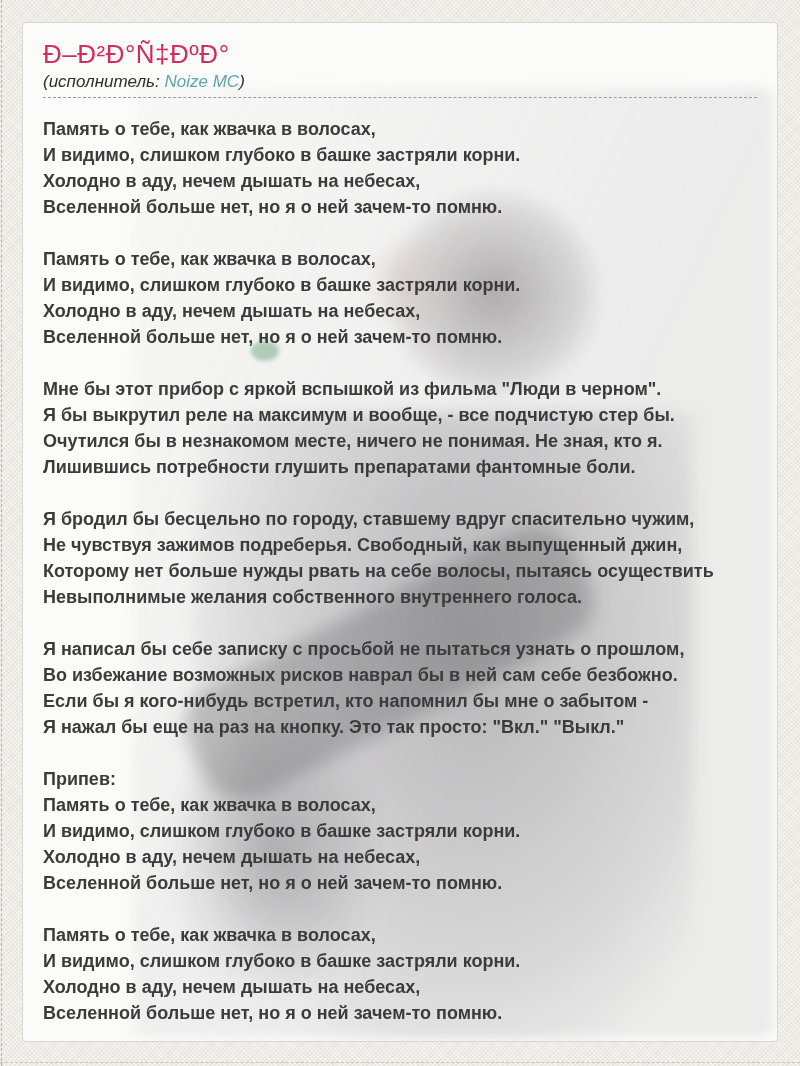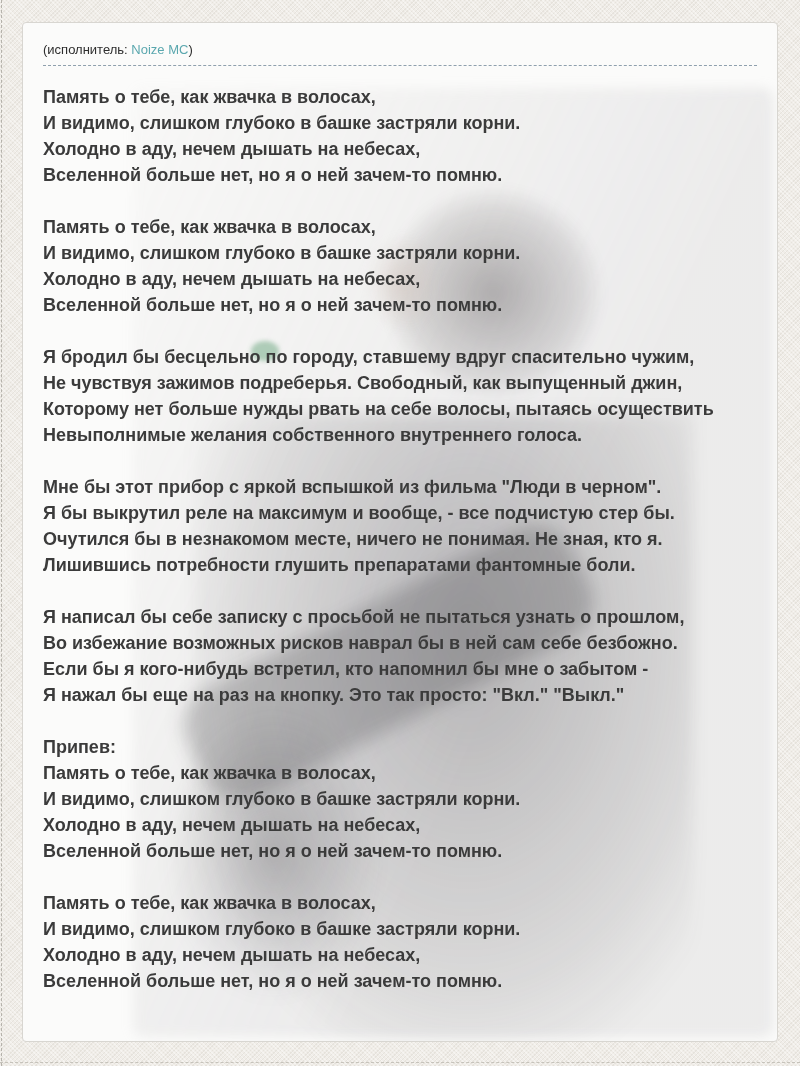--- a/index.html
+++ b/index.html
@@ -57,23 +57,24 @@
     filter:blur(8px);}
   .ph-mic{left:228px;top:318px;width:28px;height:20px;
     background:rgba(105,165,125,0.5);border-radius:50%;filter:blur(2px);}
 
   .card-inner{position:relative;z-index:1;padding:15px 20px 0 20px;}
   h1.song-title{
     margin:0;font-size:26px;line-height:32px;font-weight:400;
     color:var(--c-title);letter-spacing:0.5px;
   }
   .artist-line{
-    font-size:13px;line-height:21px;color:#2e2e2e;
+    font-size:17px;line-height:21px;color:#2e2e2e;
     padding:1px 0 5px 0;
     border-bottom:1px dashed var(--c-divider);
+    font-style:italic;
   }
   .artist-line a{
     color:var(--c-link);text-decoration:none;cursor:pointer;
   }
   .lyrics{
     padding-top:18px;
     font-size:18px;line-height:26px;color:var(--c-text);font-weight:bold;
   }
   .lyrics p{margin:0 0 26px 0;}
 </style>
@@ -87,29 +88,30 @@
     <span class="ph-wash"></span>
     <span class="ph-body"></span>
     <span class="ph-hood"></span>
     <span class="ph-face"></span>
     <span class="ph-guitar"></span>
     <span class="ph-lowleft"></span>
     <span class="ph-mic"></span>
   </div>
 
   <div class="card-inner">
+    <h1 class="song-title">Ð–Ð²Ð°Ñ‡ÐºÐ°</h1>
     <div class="artist-line">
       <span>(исполнитель:</span>
       <a>Noize MC</a><span>)</span>
     </div>
     <div class="lyrics" id="lyrics">
         <p>Память о тебе, как жвачка в волосах,<br>И видимо, слишком глубоко в башке застряли корни.<br>Холодно в аду, нечем дышать на небесах,<br>Вселенной больше нет, но я о ней зачем-то помню.</p>
         <p>Память о тебе, как жвачка в волосах,<br>И видимо, слишком глубоко в башке застряли корни.<br>Холодно в аду, нечем дышать на небесах,<br>Вселенной больше нет, но я о ней зачем-то помню.</p>
+        <p>Мне бы этот прибор с яркой вспышкой из фильма "Люди в черном".<br>Я бы выкрутил реле на максимум и вообще, - все подчистую стер бы.<br>Очутился бы в незнакомом месте, ничего не понимая. Не зная, кто я.<br>Лишившись потребности глушить препаратами фантомные боли.</p>
         <p>Я бродил бы бесцельно по городу, ставшему вдруг спасительно чужим,<br>Не чувствуя зажимов подреберья. Свободный, как выпущенный джин,<br>Которому нет больше нужды рвать на себе волосы, пытаясь осуществить<br>Невыполнимые желания собственного внутреннего голоса.</p>
-        <p>Мне бы этот прибор с яркой вспышкой из фильма "Люди в черном".<br>Я бы выкрутил реле на максимум и вообще, - все подчистую стер бы.<br>Очутился бы в незнакомом месте, ничего не понимая. Не зная, кто я.<br>Лишившись потребности глушить препаратами фантомные боли.</p>
         <p>Я написал бы себе записку с просьбой не пытаться узнать о прошлом,<br>Во избежание возможных рисков наврал бы в ней сам себе безбожно.<br>Если бы я кого-нибудь встретил, кто напомнил бы мне о забытом -<br>Я нажал бы еще на раз на кнопку. Это так просто: "Вкл." "Выкл."</p>
         <p>Припев:<br>Память о тебе, как жвачка в волосах,<br>И видимо, слишком глубоко в башке застряли корни.<br>Холодно в аду, нечем дышать на небесах,<br>Вселенной больше нет, но я о ней зачем-то помню.</p>
         <p>Память о тебе, как жвачка в волосах,<br>И видимо, слишком глубоко в башке застряли корни.<br>Холодно в аду, нечем дышать на небесах,<br>Вселенной больше нет, но я о ней зачем-то помню.</p>
       </div>
   </div>
 </div>
 
 <div class="bottom-dotted"></div>
 
 </body></html>

